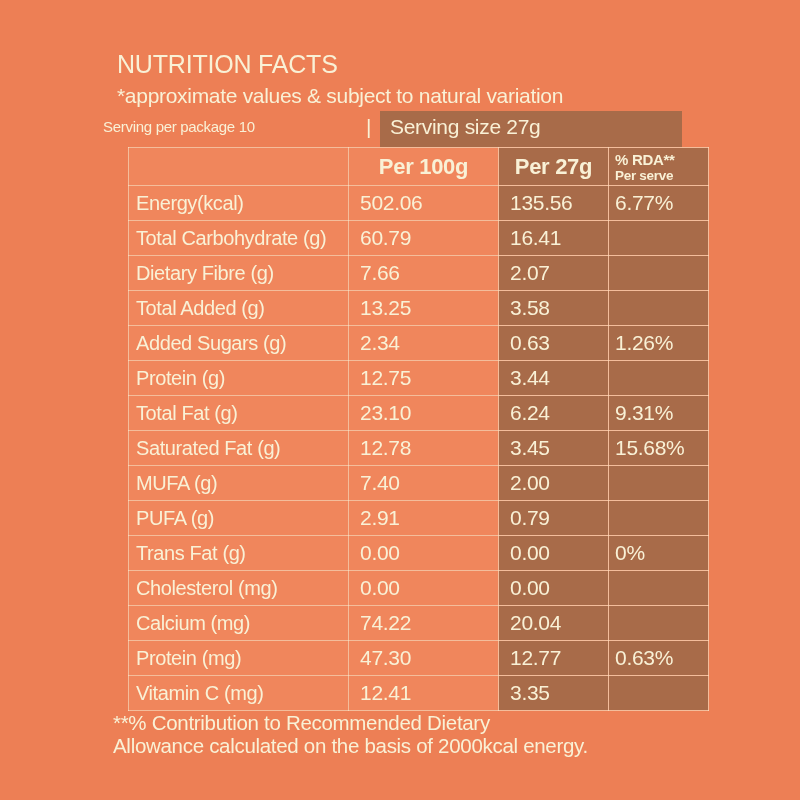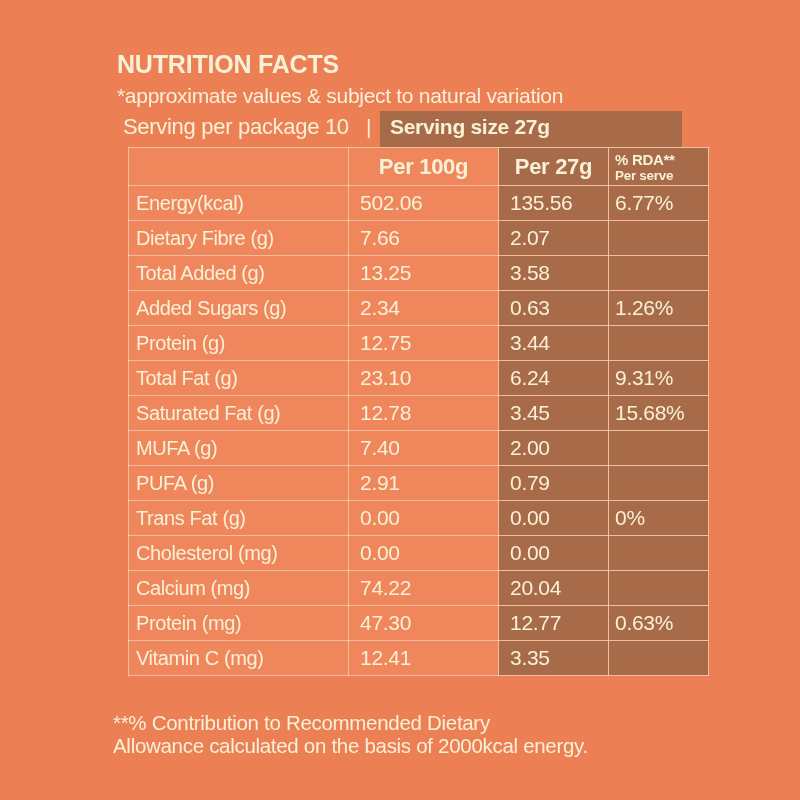--- a/index.html
+++ b/index.html
@@ -14,40 +14,39 @@
   html,body{width:800px;height:800px;}
   body{
     background:var(--page-bg);
     font-family:"Liberation Sans", sans-serif;
     color:var(--cream);
     position:relative;
     overflow:hidden;
   }
   .title{
     position:absolute;left:117px;top:50px;
-    font-size:25px;font-weight:700;letter-spacing:-0.2px;
+    font-size:25px;font-weight:400;letter-spacing:-0.2px;
   }
   .subtitle{
     position:absolute;left:117px;top:84px;
     font-size:21px;letter-spacing:-0.3px;
   }
   .serving-left{
-    position:absolute;left:123px;top:111px;height:32px;
-    font-size:22px;line-height:32px;letter-spacing:-0.3px;
+    position:absolute;left:103px;top:111px;height:32px;
+    font-size:15px;line-height:32px;letter-spacing:-0.3px;
   }
   .serving-sep{
     position:absolute;left:366px;top:111px;height:32px;
     font-size:21px;line-height:31px;
   }
   .serving-chip{
     position:absolute;left:380px;top:111px;width:302px;height:36px;
     background:var(--brown-bg);
     font-size:21px;line-height:32px;letter-spacing:-0.3px;
     padding-left:10px;
-    font-weight:bold;
   }
   table.nutrition{
     position:absolute;left:128px;top:147px;
     width:580px;
     border-collapse:collapse;
     table-layout:fixed;
   }
   table.nutrition col.w-name{width:220px;}
   table.nutrition col.w-100{width:150px;}
   table.nutrition col.w-27{width:110px;}
@@ -105,20 +104,26 @@
     </tr>
   </thead>
   <tbody>
   <tr>
     <td class="c-name">Energy(kcal)</td>
     <td class="c-100">502.06</td>
     <td class="c-27">135.56</td>
     <td class="c-rda">6.77%</td>
   </tr>
 
+  <tr>
+    <td class="c-name">Total Carbohydrate (g)</td>
+    <td class="c-100">60.79</td>
+    <td class="c-27">16.41</td>
+    <td class="c-rda"></td>
+  </tr>
 
   <tr>
     <td class="c-name">Dietary Fibre (g)</td>
     <td class="c-100">7.66</td>
     <td class="c-27">2.07</td>
     <td class="c-rda"></td>
   </tr>
 
   <tr>
     <td class="c-name">Total Added (g)</td>

